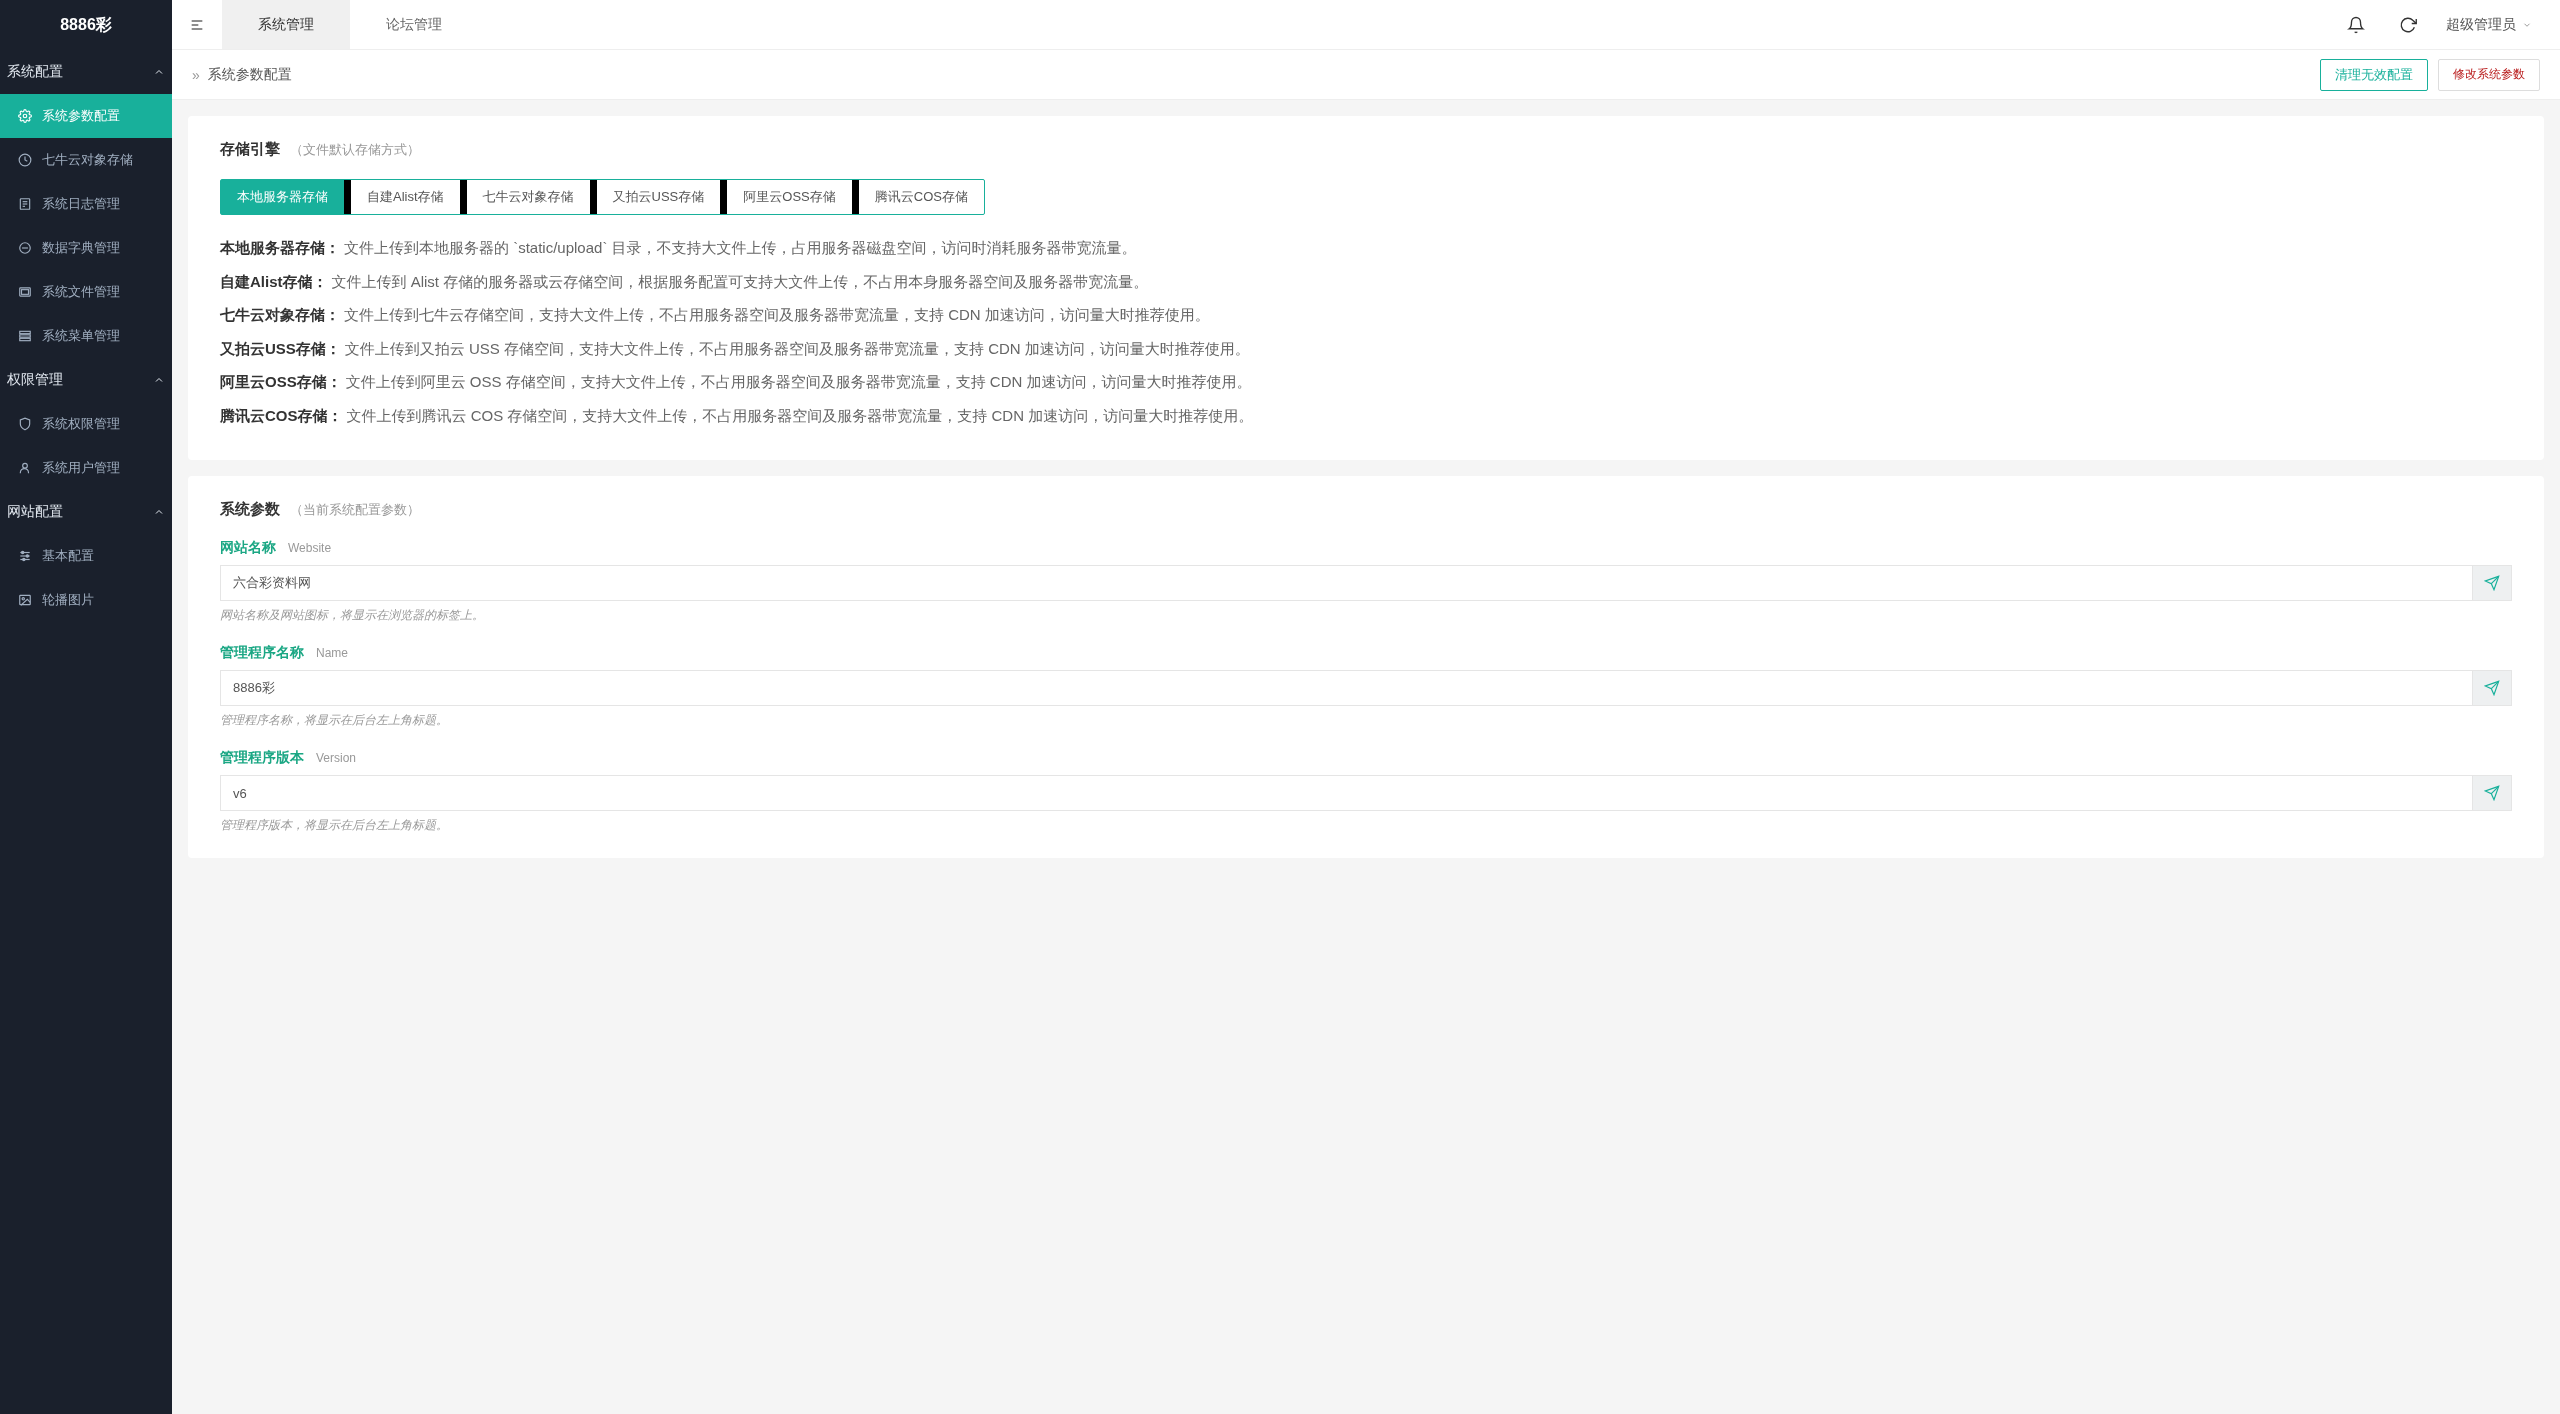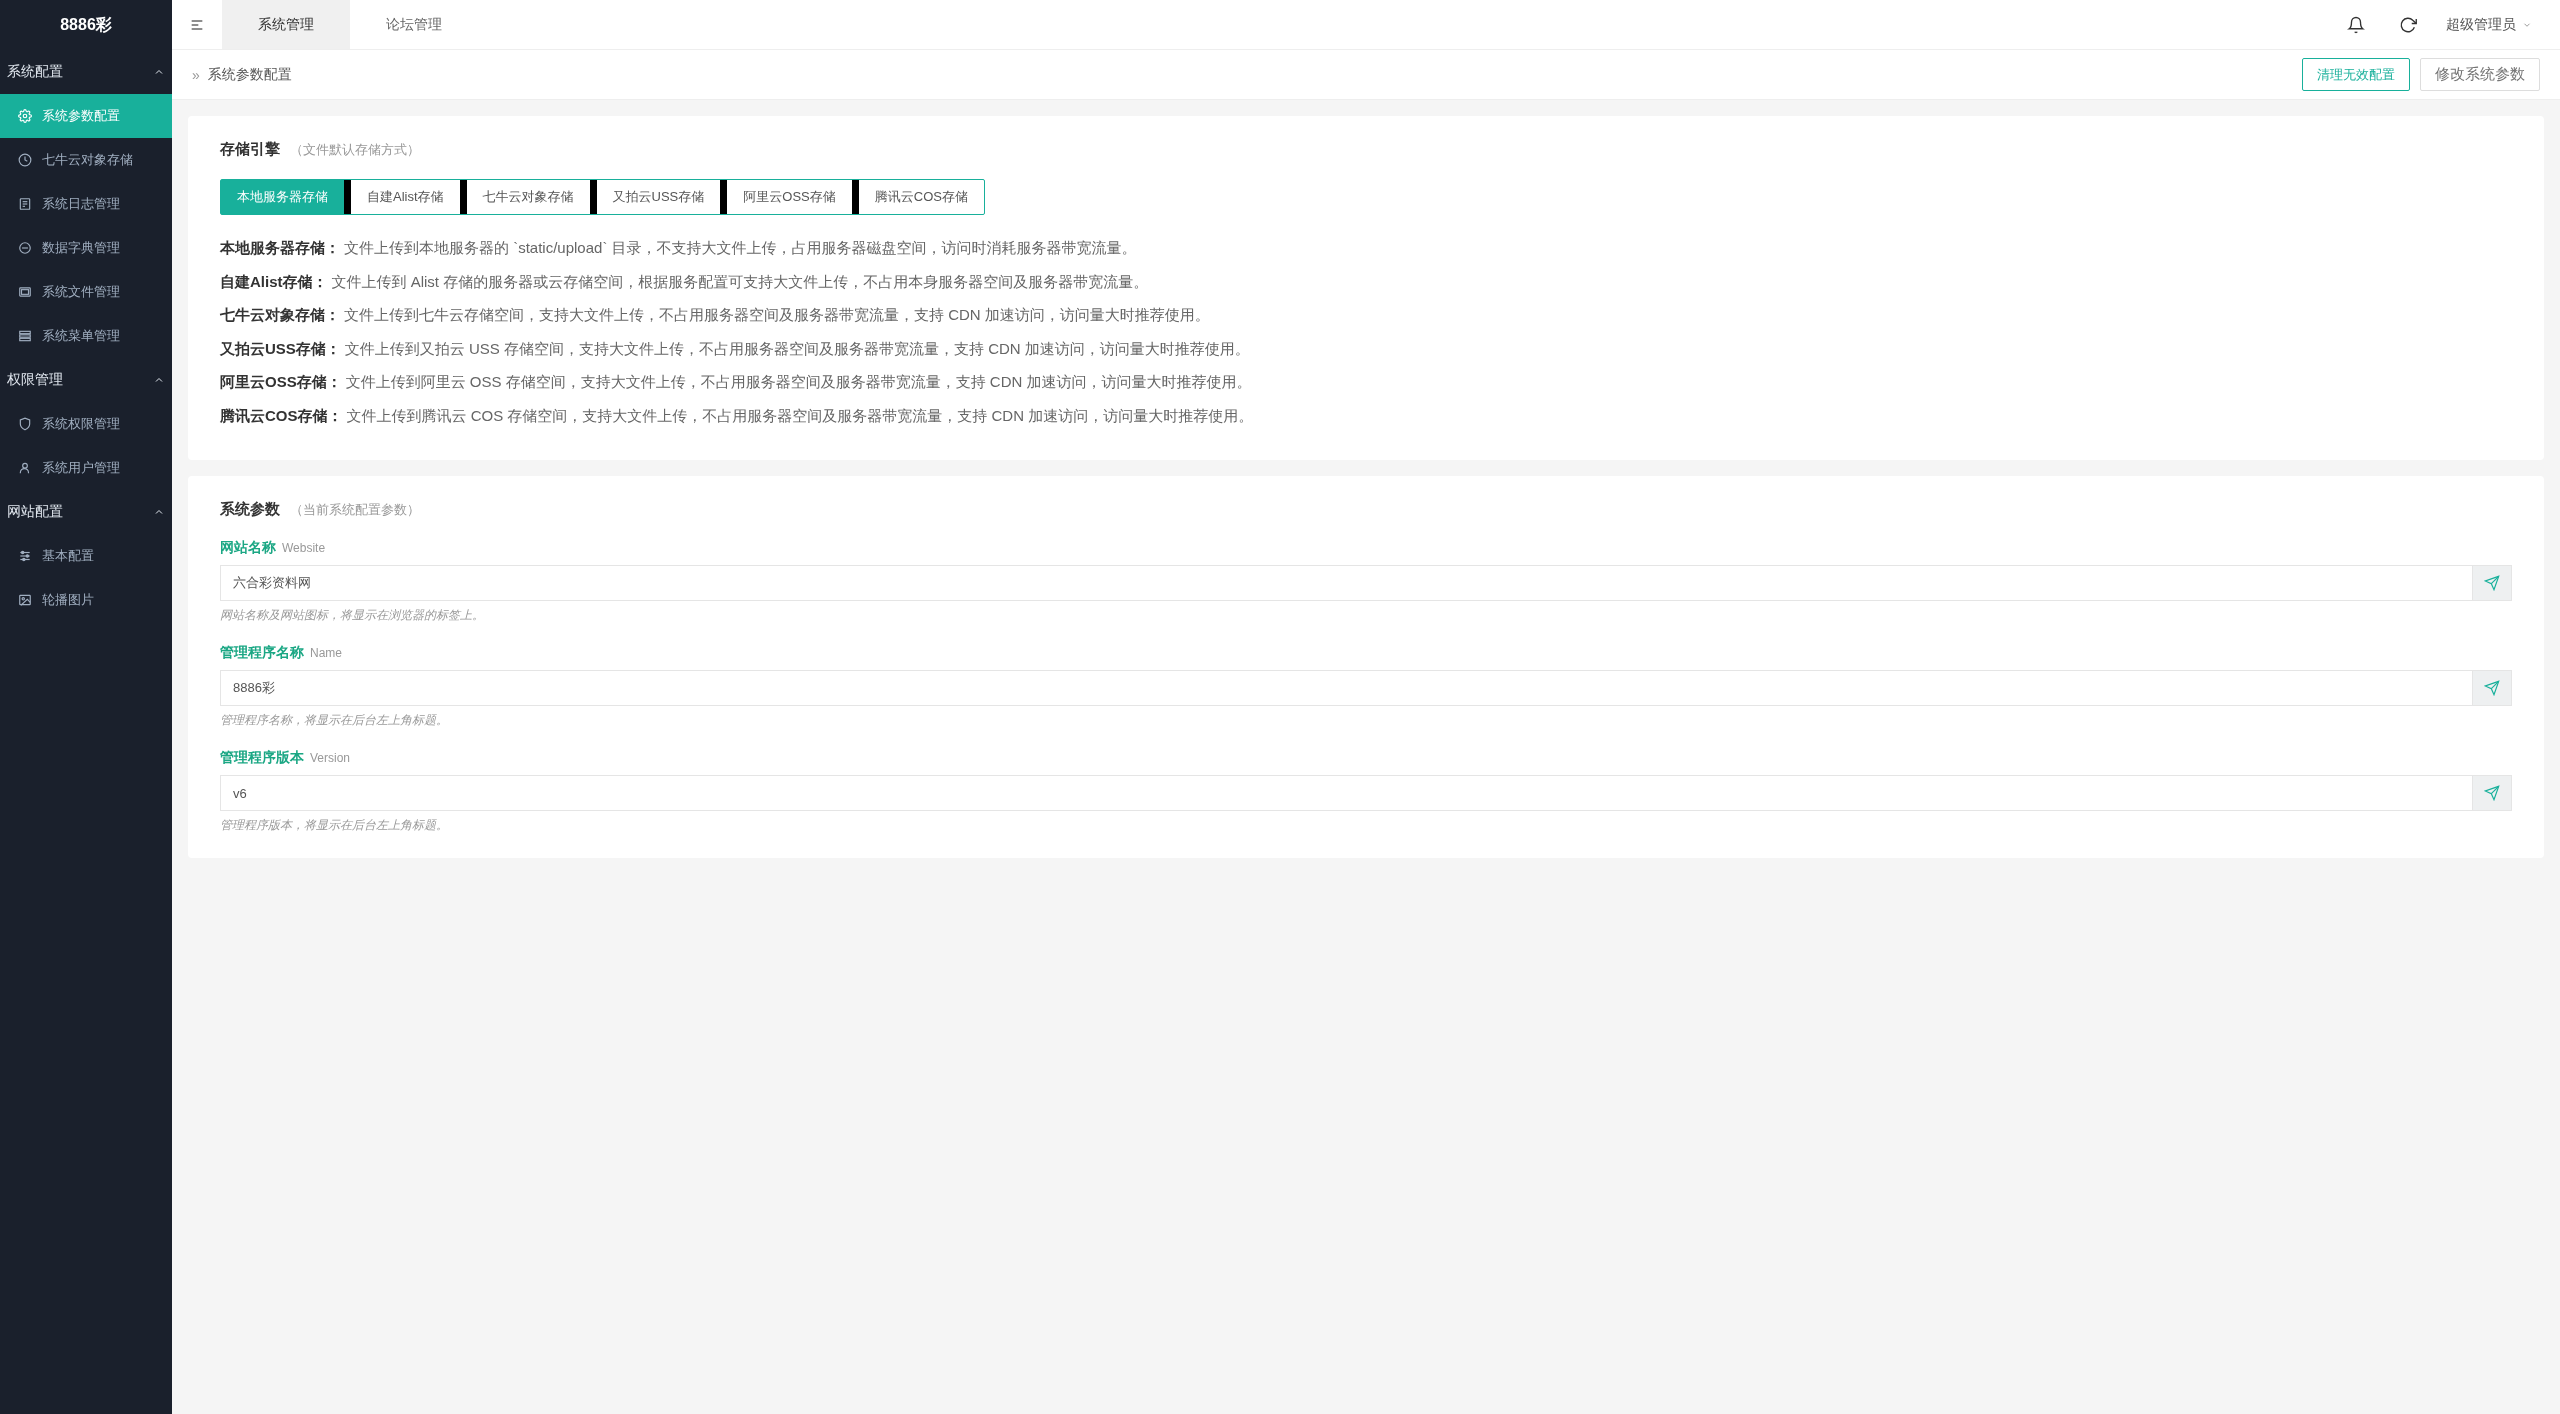--- a/index.html
+++ b/index.html
@@ -25,39 +25,39 @@
 .header-right { margin-left: auto; display: flex; align-items: center; gap: 8px; padding-right: 20px; }
 .header-icon-btn { width: 44px; height: 50px; display: flex; align-items: center; justify-content: center; cursor: pointer; color: #555; }
 .user-menu { display: flex; align-items: center; gap: 6px; cursor: pointer; padding: 0 8px; color: #555; font-size: 14px; }
 
 
 .crumb-bar { height: 50px; background: #fff; display: flex; align-items: center; justify-content: space-between; padding: 0 20px; border-bottom: 1px solid #eee; }
 .crumb { display: flex; align-items: center; gap: 8px; color: #555; font-size: 14px; }
 .crumb-sep { color: #999; }
 .crumb-actions { display: flex; gap: 10px; }
 .btn-outline { border: 1px solid #18b09b; color: #18b09b; background: #fff; padding: 6px 14px; border-radius: 2px; cursor: pointer; font-size: 13px; }
-.btn-plain { border: 1px solid #ddd; color: #737373; background: #fff; padding: 6px 14px; border-radius: 2px; cursor: pointer; font-size: 15px; }
+.btn-plain { border: 1px solid #ddd; color: #b91c1c; background: #fff; padding: 6px 14px; border-radius: 2px; cursor: pointer; font-size: 12px; }
 
 
 .content { flex: 1; overflow-y: auto; padding: 16px; }
 .card { background: #fff; border-radius: 4px; padding: 24px 32px; margin-bottom: 16px; }
 .card-title { font-size: 15px; font-weight: bold; color: #333; display: inline; }
 .card-subtitle { font-size: 13px; color: #999; margin-left: 6px; }
 .engine-tabs { display: flex; margin-top: 20px; border: 1px solid #18b09b; border-radius: 2px; width: fit-content; }
 .engine-tab { padding: 8px 16px; font-size: 13px; cursor: pointer; border-right: 7px solid #000000; color: #555; }
 .engine-tab:last-child { border-right: none; }
 .engine-tab.active { background: #18b09b; color: #fff; }
 .desc-list { margin-top: 20px; }
 .desc-row { display: flex; margin-bottom: 8px; font-size: 15px; line-height: 1.7; }
 .desc-label { font-weight: bold; color: #333; flex-shrink: 0; }
 .desc-text { color: #666; margin-left: 4px; }
 
 .form-group { margin-top: 20px; }
 .form-label { font-size: 14px; font-weight: bold; color: #1ba784; }
-.form-label-en { font-size: 12px; color: #999; margin-left: 6px; font-weight: normal; }
+.form-label-en { font-size: 12px; color: #999; margin-left: 12px; font-weight: normal; }
 .input-row { display: flex; margin-top: 8px; }
 .form-input { flex: 1; height: 36px; border: 1px solid #e5e5e5; border-right: none; padding: 0 12px; font-size: 13px; color: #555; background: #fff; outline: none; }
 .input-addon { width: 40px; height: 36px; background: #eef0f1; border: 1px solid #e5e5e5; display: flex; align-items: center; justify-content: center; cursor: pointer; color: #18b09b; }
 .form-help { font-size: 12px; color: #999; margin-top: 6px; font-style: italic; }
 
 svg { display: block; }
 </style>
 </head>
 <body>
 

